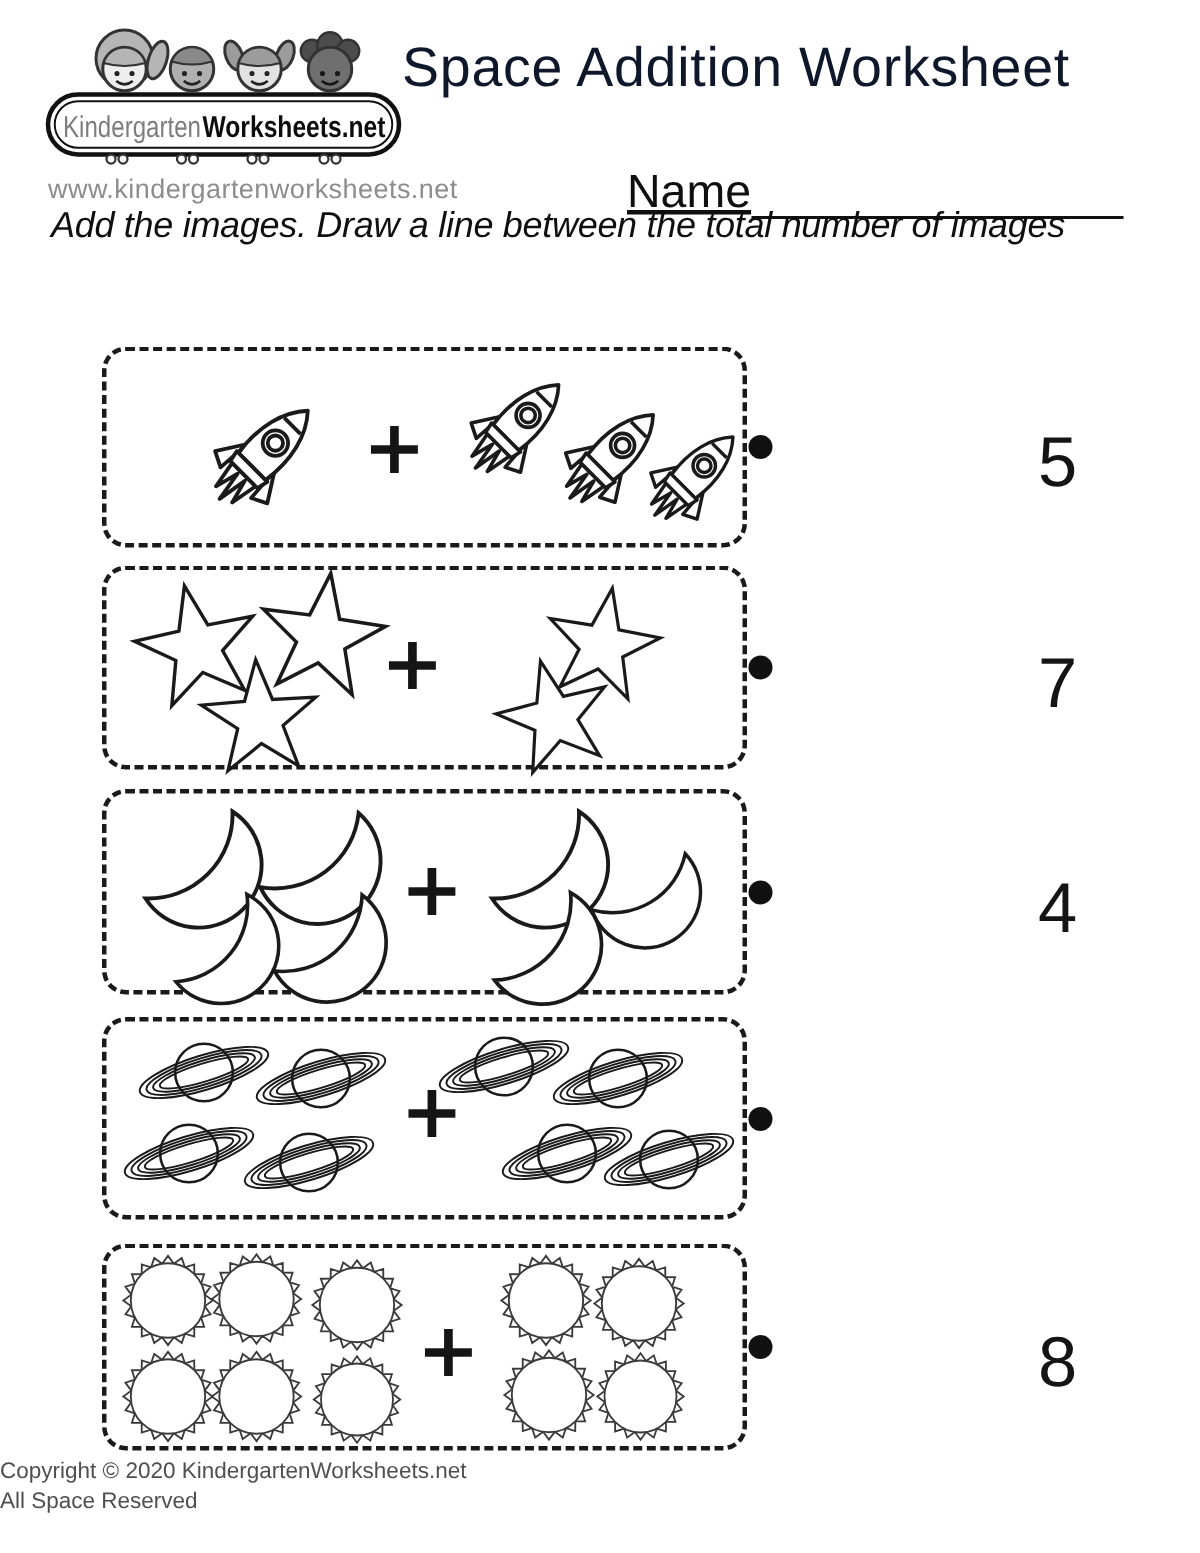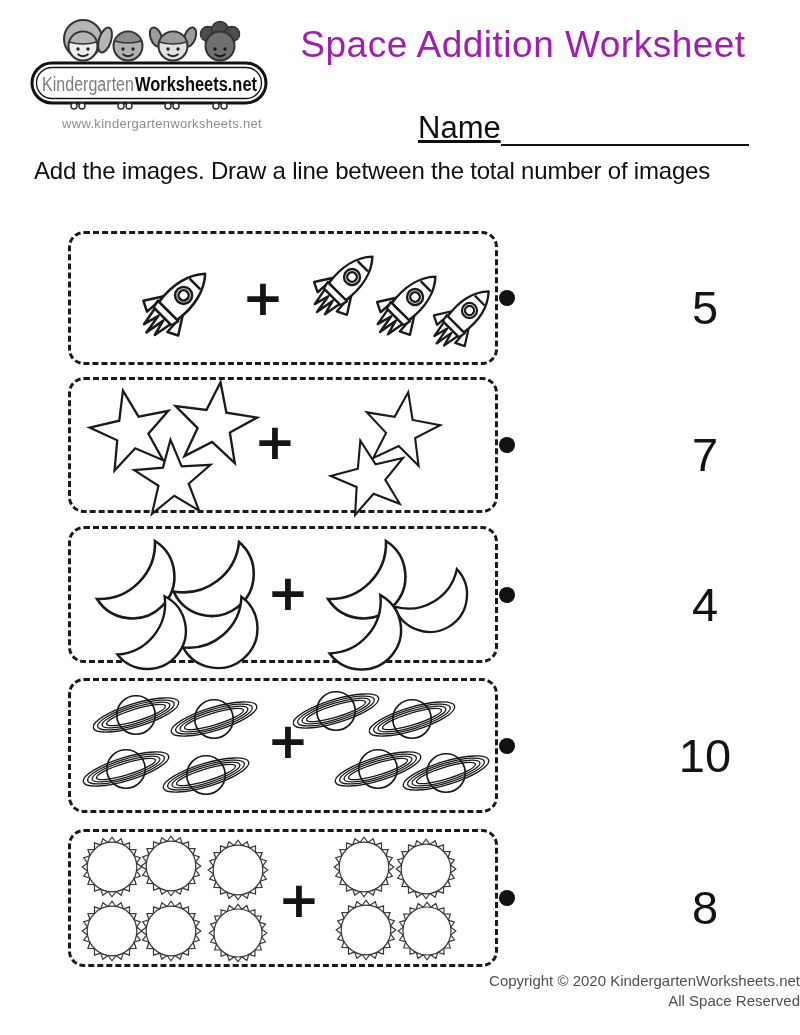--- a/index.html
+++ b/index.html
@@ -1,47 +1,47 @@
 <!DOCTYPE html>
 <html><head>
 <meta charset="utf-8">
 <style>
   html,body{margin:0;padding:0;background:#fff;}
   .page{position:relative;width:800px;height:1035px;background:#ffffff;
         font-family:"Liberation Sans",sans-serif;color:#111;overflow:hidden;}
 
   
   .logo-svg{position:absolute;left:28px;top:6px;width:242px;height:112px;}
-  .site-url{position:absolute;left:32px;top:116px;width:260px;font-size:13px;
+  .site-url{position:absolute;left:32px;top:116px;width:260px;font-size:18px;
             color:#8d8d8d;letter-spacing:.3px;text-align:center;}
 
   
-  .page-title{position:absolute;left:268px;top:24px;width:510px;text-align:center;
-              font-size:37px;letter-spacing:.5px;color:#a21caf;}
+  .page-title{position:absolute;left:268px;top:24px;width:510px;
+              font-size:37px;letter-spacing:.5px;color:#0f172a;}
   .name-row{position:absolute;left:418px;top:110px;font-size:31px;color:#0f0f0f;text-decoration:underline;}
   .name-line{display:inline-block;width:248px;height:31px;border-bottom:2.5px solid #111;
              vertical-align:bottom;}
-  .instructions{position:absolute;left:34px;top:156px;width:748px;font-size:24px;
-                line-height:1.22;color:#0f0f0f;letter-spacing:-0.2px;}
+  .instructions{position:absolute;left:34px;top:136px;width:748px;font-size:24px;
+                line-height:1.22;color:#0f0f0f;letter-spacing:-0.2px;font-style:italic;}
 
   
   .row{position:absolute;left:68px;width:690px;}
   .box{position:absolute;left:0;top:0;width:430px;height:100%;box-sizing:border-box;
        border:3px dashed #1a1a1a;border-radius:16px;background:#fff;}
   .dot{position:absolute;left:431px;top:calc(50% - 8px);width:16px;height:16px;
        border-radius:50%;background:#111;}
   .num{position:absolute;left:592px;width:90px;top:calc(50% - 20px);line-height:60px;
        text-align:center;font-size:47px;color:#141414;}
   .plus{position:absolute;transform:translate(-50%,-50%);font-size:50px;font-weight:700;
         color:#151515;font-family:"DejaVu Sans",sans-serif;}
   .obj{position:absolute;overflow:visible;}
   .obj use{overflow:visible;}
 
   
-  .footer{position:absolute;left:0;top:971px;width:800px;text-align:right;
+  .footer{position:absolute;left:0;top:971px;width:800px;text-align:left;
           font-size:15px;color:#4f4f4f;line-height:1.3;}
 </style>
 </head>
 <body>
 
 <svg width="0" height="0" style="position:absolute" aria-hidden="true">
   <defs>
     <symbol id="sym-rocket" viewBox="0 0 100 100" overflow="visible">
       <g transform="translate(50,50) rotate(45) scale(0.8) translate(-30,-52)" fill="#fff" stroke="#1a1a1a" stroke-width="3" stroke-linejoin="round">
         <path d="M15 52 L1 74 L13 80 Z"></path>
@@ -233,21 +233,20 @@
         </svg>
         <svg class="obj" style="left: 260px; top: 58px; width: 94px; height: 60px;">
           <use href="#sym-planet"></use>
         </svg>
         <svg class="obj" style="left: 328px; top: 62px; width: 94px; height: 60px;">
           <use href="#sym-planet"></use>
         </svg>
         <span class="plus" style="left: 217px; top: 60px;">+</span>
       </div>
     <div class="dot"></div>
-    <div class="num">10</div>
   </div>
   <div class="row" style="top:829px;height:138px">
     <div class="box">
         <svg class="obj" style="left: 10px; top: 4px; width: 62px; height: 62px;">
           <use href="#sym-sun"></use>
         </svg>
         <svg class="obj" style="left: 69px; top: 3px; width: 62px; height: 62px;">
           <use href="#sym-sun"></use>
         </svg>
         <svg class="obj" style="left: 136px; top: 7px; width: 62px; height: 62px;">

